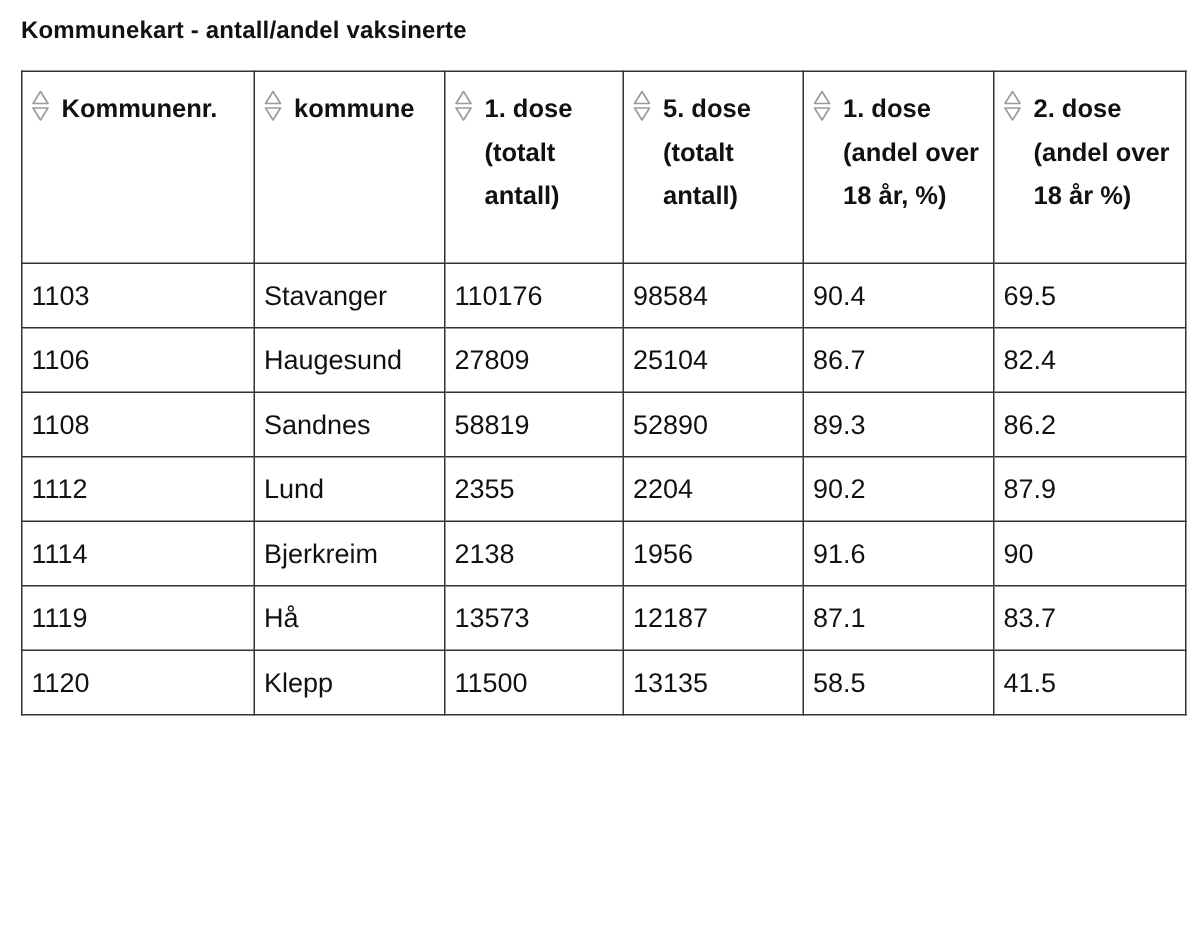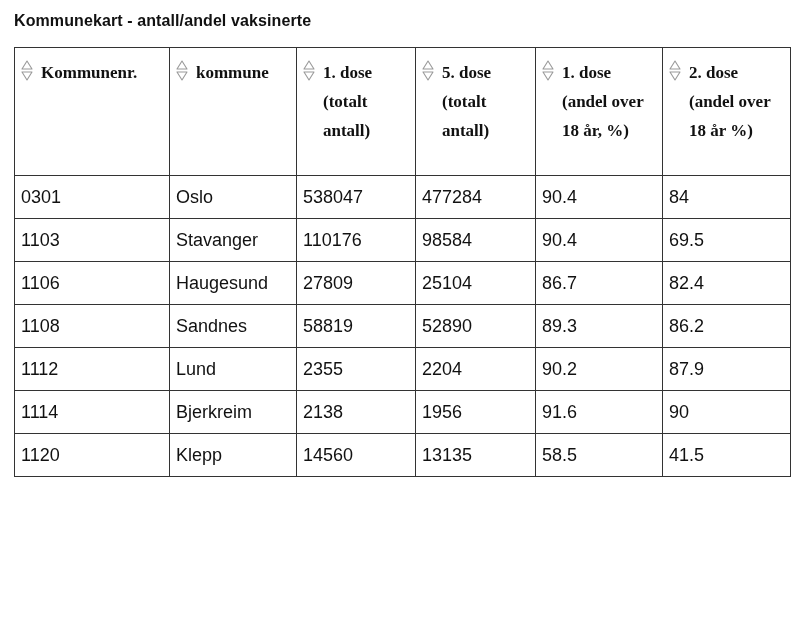--- a/index.html
+++ b/index.html
@@ -67,21 +67,20 @@
       height: 22px;
       margin-top: 2px;
       margin-right: 8px;
     }
     .sort-icon svg {
       display: block;
     }
     .th-label {
       flex: 1 1 auto;
       white-space: normal;
-      font-family: Liberation Serif, serif;
     }
     table.data-table td {
       height: 43px;
       padding: 0 6px;
       font-size: 18px;
       line-height: 42px;
       vertical-align: middle;
       box-sizing: border-box;
       white-space: nowrap;
     }
@@ -164,28 +163,20 @@
                 <path d="M6 1 L11 9 L1 9 Z" fill="none" stroke="#9a9a9a" stroke-width="1.1" stroke-linejoin="round"></path>
                 <path d="M1 12 L11 12 L6 20 Z" fill="none" stroke="#9a9a9a" stroke-width="1.1" stroke-linejoin="round"></path>
               </svg>
             </span>
           <span class="th-label">2. dose (andel over 18 år %)</span>
         </div>
       </th>
     </tr>
   </thead>
   <tbody id="table-body">
-  <tr>
-        <td>0301</td>
-        <td>Oslo</td>
-        <td>538047</td>
-        <td>477284</td>
-        <td>90.4</td>
-        <td>84</td>
-      </tr>
       <tr>
         <td>1103</td>
         <td>Stavanger</td>
         <td>110176</td>
         <td>98584</td>
         <td>90.4</td>
         <td>69.5</td>
       </tr>
       <tr>
         <td>1106</td>
@@ -213,21 +204,29 @@
       </tr>
       <tr>
         <td>1114</td>
         <td>Bjerkreim</td>
         <td>2138</td>
         <td>1956</td>
         <td>91.6</td>
         <td>90</td>
       </tr>
       <tr>
+        <td>1119</td>
+        <td>Hå</td>
+        <td>13573</td>
+        <td>12187</td>
+        <td>87.1</td>
+        <td>83.7</td>
+      </tr>
+      <tr>
         <td>1120</td>
         <td>Klepp</td>
-        <td>14560</td>
+        <td>11500</td>
         <td>13135</td>
         <td>58.5</td>
         <td>41.5</td>
       </tr>
     </tbody>
 </table>
 
 </body></html>

